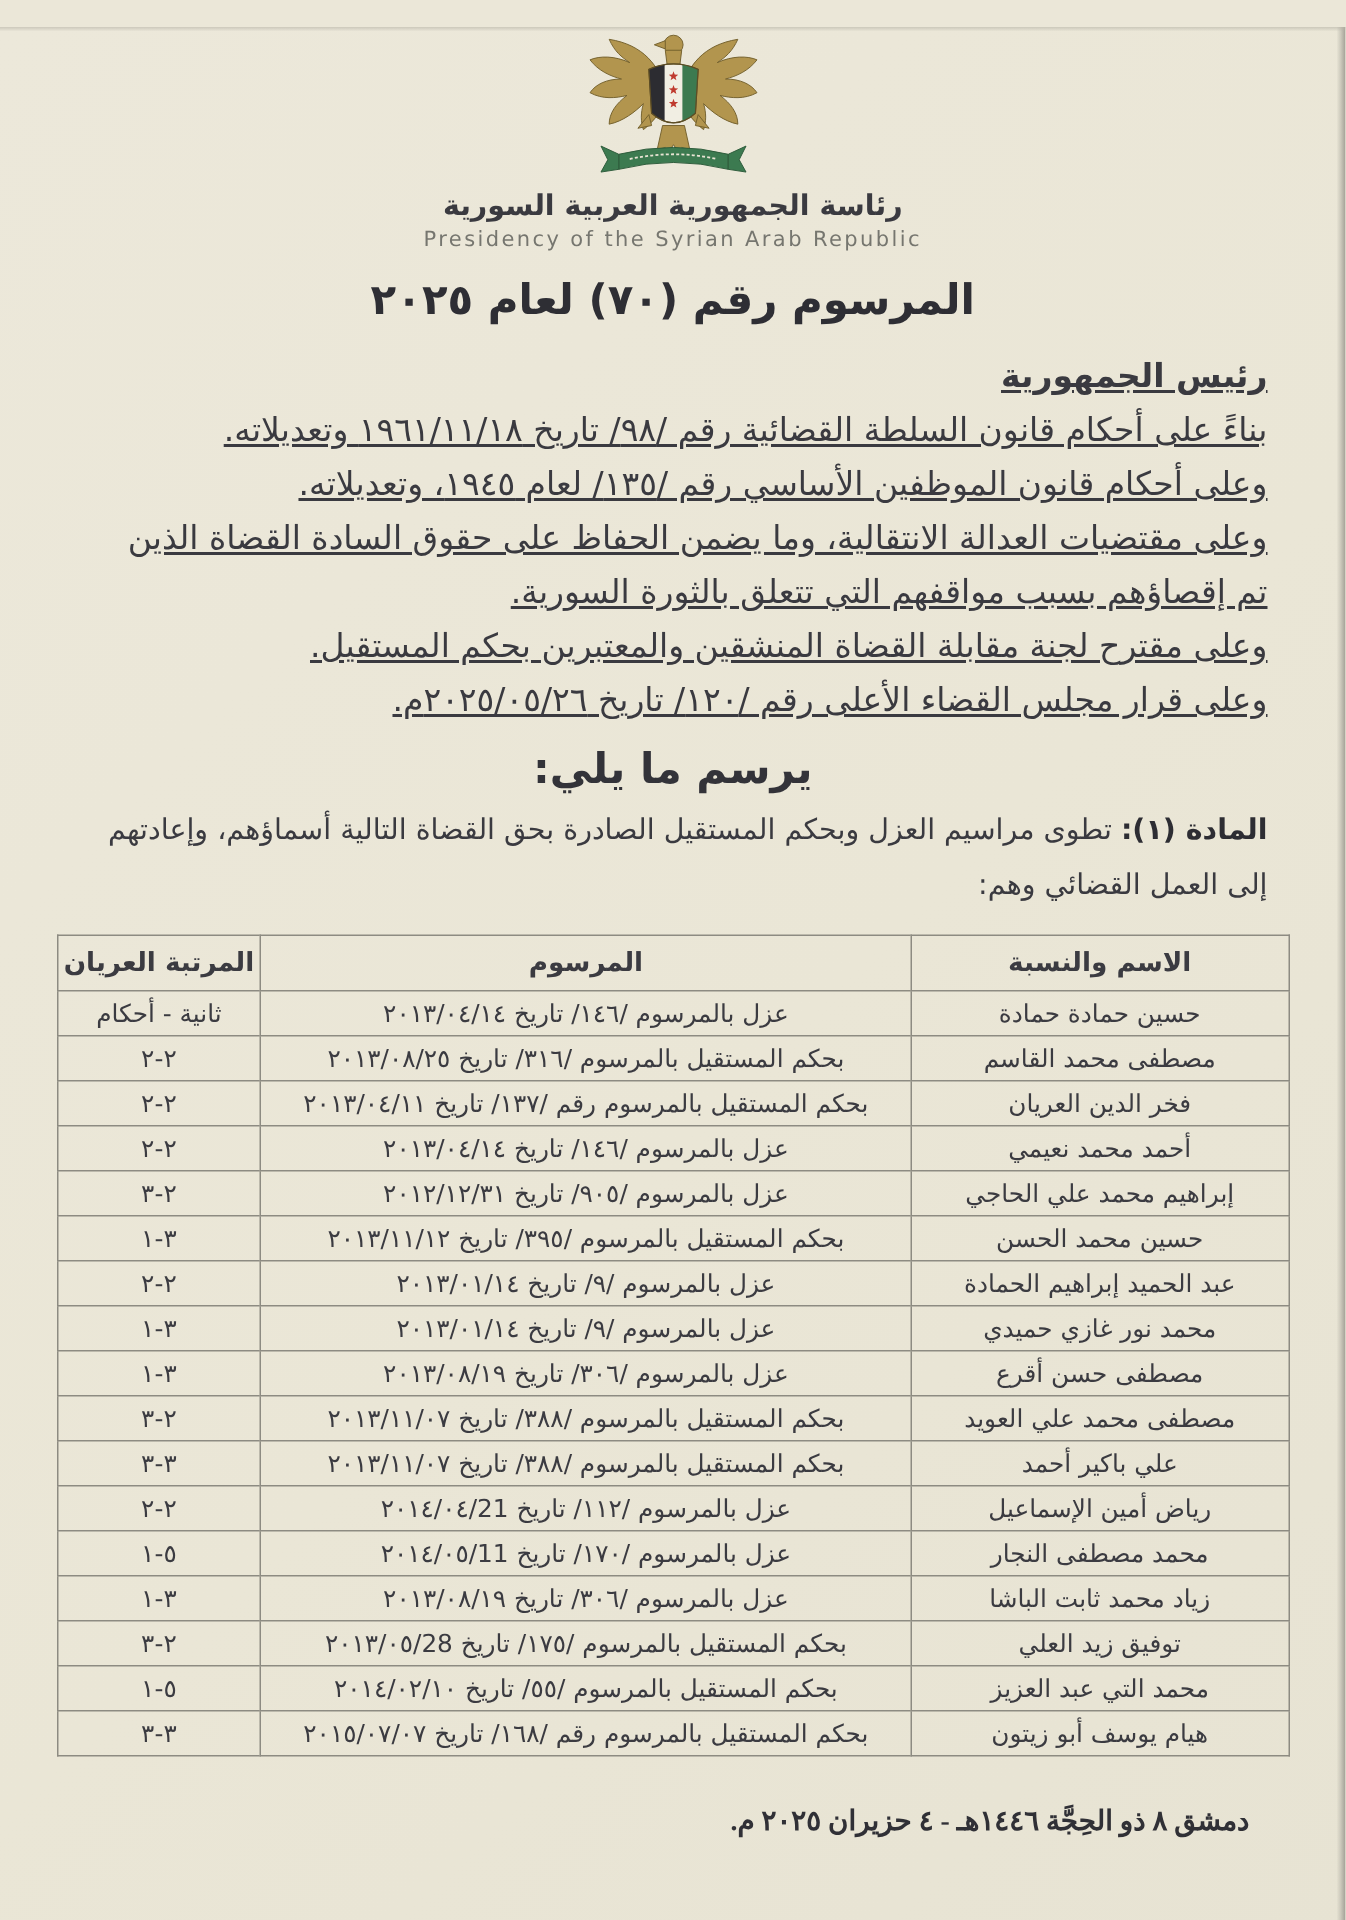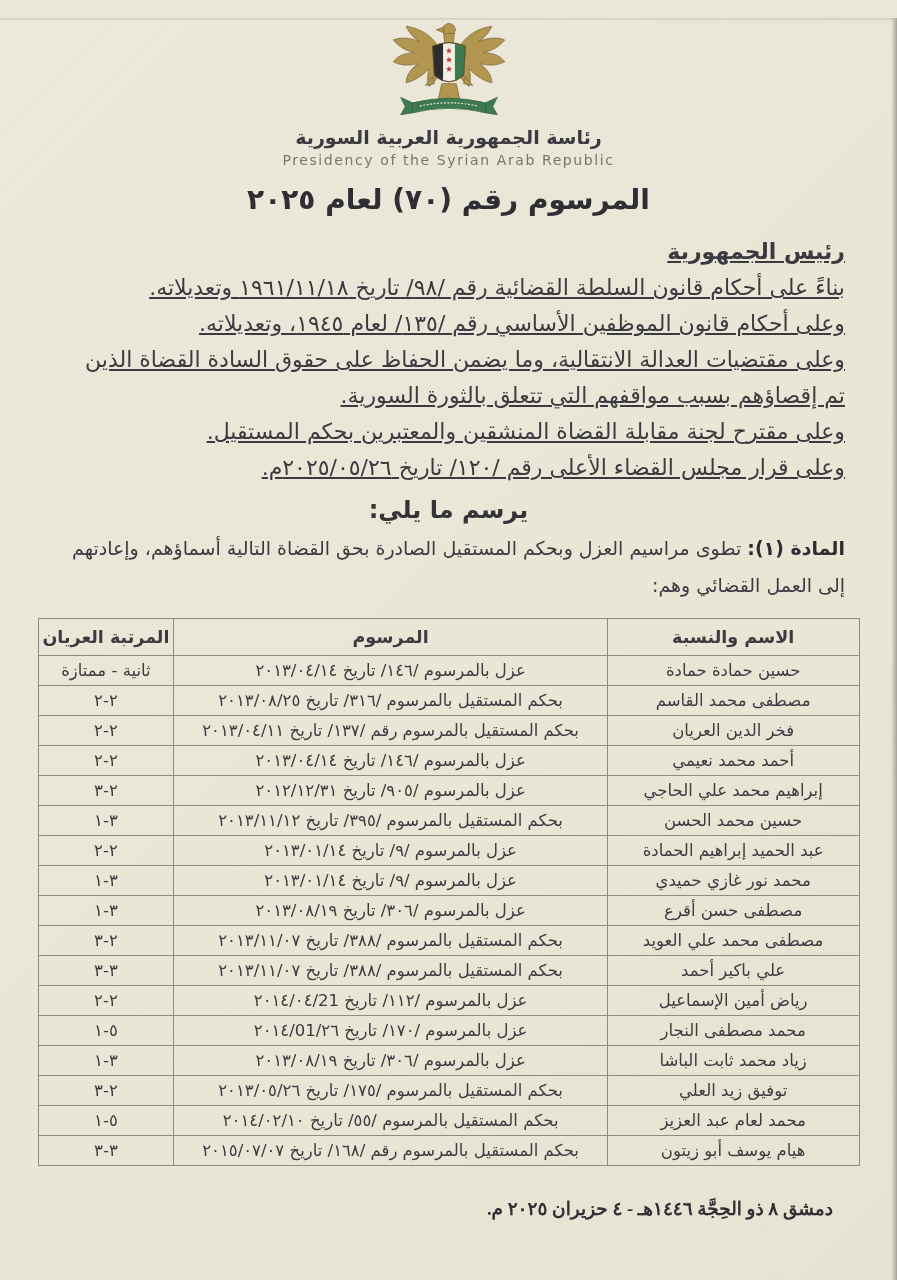--- a/index.html
+++ b/index.html
@@ -44,21 +44,21 @@
     margin:18px 52px 0 60px;
     text-align:right;
   }
   .preamble p{
     margin:0;padding:0;
     font-size:22px;line-height:36px;color:#3a3a40;text-decoration:underline;
   }
   .opening{font-weight:bold;}
   .enact{
     direction:rtl;text-align:center;
-    font-size:24px;font-weight:bold;color:#333339;
+    font-size:28px;font-weight:bold;color:#333339;
     margin:10px 0 6px;
   }
   .article{
     direction:rtl;text-align:right;
     margin:4px 52px 0 60px;
     font-size:19px;line-height:37px;color:#3a3a40;
   }
   .article b{color:#2d2d33;}
   table{
     border-collapse:collapse;
@@ -155,21 +155,21 @@
       <tr>
         <th>الاسم والنسبة</th>
         <th>المرسوم</th>
         <th>المرتبة العريان</th>
       </tr>
     </thead>
     <tbody>
         <tr>
       <td class="c-name">حسين حمادة حمادة</td>
       <td class="c-decree">عزل بالمرسوم /١٤٦/ تاريخ ٢٠١٣/٠٤/١٤</td>
-      <td class="c-rank">ثانية - ممتازة</td>
+      <td class="c-rank">ثانية - أحكام</td>
     </tr>
         <tr>
       <td class="c-name">مصطفى محمد القاسم</td>
       <td class="c-decree">بحكم المستقيل بالمرسوم /٣١٦/ تاريخ ٢٠١٣/٠٨/٢٥</td>
       <td class="c-rank">٢-٢</td>
     </tr>
         <tr>
       <td class="c-name">فخر الدين العريان</td>
       <td class="c-decree">بحكم المستقيل بالمرسوم رقم /١٣٧/ تاريخ ٢٠١٣/٠٤/١١</td>
       <td class="c-rank">٢-٢</td>
@@ -214,35 +214,35 @@
       <td class="c-decree">بحكم المستقيل بالمرسوم /٣٨٨/ تاريخ ٢٠١٣/١١/٠٧</td>
       <td class="c-rank">٣-٣</td>
     </tr>
         <tr>
       <td class="c-name">رياض أمين الإسماعيل</td>
       <td class="c-decree">عزل بالمرسوم /١١٢/ تاريخ ٢٠١٤/٠٤/21</td>
       <td class="c-rank">٢-٢</td>
     </tr>
         <tr>
       <td class="c-name">محمد مصطفى النجار</td>
-      <td class="c-decree">عزل بالمرسوم /١٧٠/ تاريخ ٢٠١٤/01/٢٦</td>
+      <td class="c-decree">عزل بالمرسوم /١٧٠/ تاريخ ٢٠١٤/٠٥/11</td>
       <td class="c-rank">٥-١</td>
     </tr>
         <tr>
       <td class="c-name">زياد محمد ثابت الباشا</td>
       <td class="c-decree">عزل بالمرسوم /٣٠٦/ تاريخ ٢٠١٣/٠٨/١٩</td>
       <td class="c-rank">٣-١</td>
     </tr>
         <tr>
       <td class="c-name">توفيق زيد العلي</td>
-      <td class="c-decree">بحكم المستقيل بالمرسوم /١٧٥/ تاريخ ٢٠١٣/٠٥/٢٦</td>
+      <td class="c-decree">بحكم المستقيل بالمرسوم /١٧٥/ تاريخ ٢٠١٣/٠٥/28</td>
       <td class="c-rank">٢-٣</td>
     </tr>
         <tr>
-      <td class="c-name">محمد لعام عبد العزيز</td>
+      <td class="c-name">محمد التي عبد العزيز</td>
       <td class="c-decree">بحكم المستقيل بالمرسوم /٥٥/ تاريخ ٢٠١٤/٠٢/١٠</td>
       <td class="c-rank">٥-١</td>
     </tr>
         <tr>
       <td class="c-name">هيام يوسف أبو زيتون</td>
       <td class="c-decree">بحكم المستقيل بالمرسوم رقم /١٦٨/ تاريخ ٢٠١٥/٠٧/٠٧</td>
       <td class="c-rank">٣-٣</td>
     </tr>
       </tbody>
   </table>

